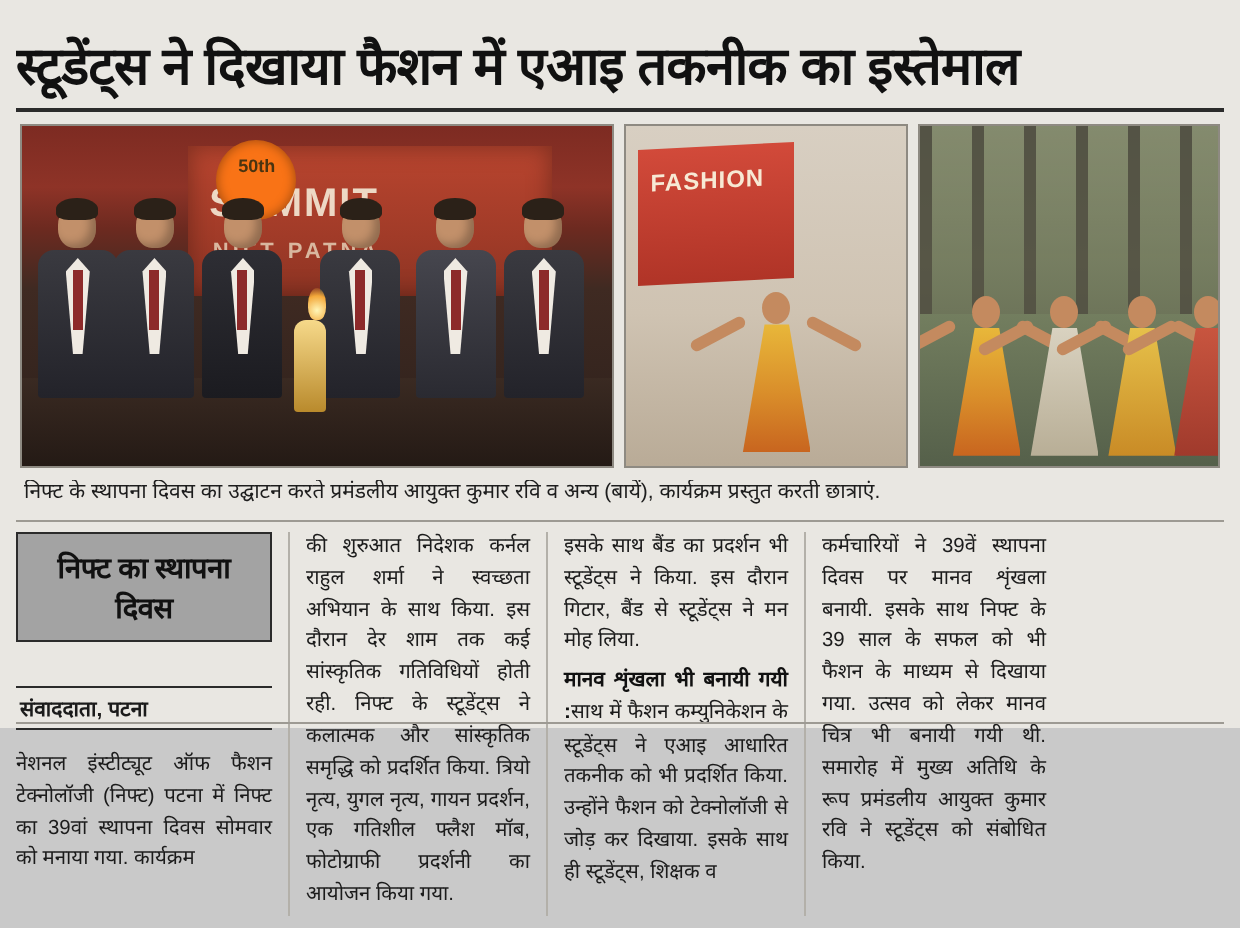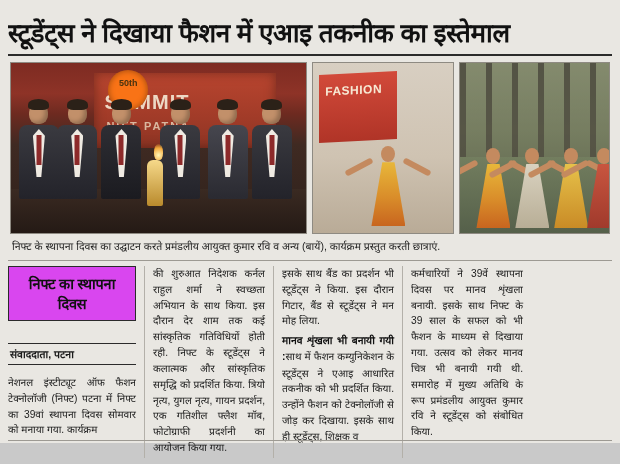--- a/index.html
+++ b/index.html
@@ -9,21 +9,21 @@
   }
   body {
     width: 620px;
     height: 464px;
     overflow: hidden;
     font-family: "Liberation Serif", serif;
   }
   .page {
     position: relative;
     width: 620px;
-    height: 443px;
+    height: 364px;
     background: #e9e7e2;
     box-sizing: border-box;
   }
   
   .headline {
     position: absolute;
     left: 8px;
     top: 12px;
     width: 604px;
     height: 40px;
@@ -242,21 +242,21 @@
     position: relative;
   }
   .lead-title {
     border: 1.5px solid #2b2b2b;
     padding: 6px 4px 7px;
     text-align: center;
     font-family: "Liberation Sans", sans-serif;
     font-weight: bold;
     font-size: 14.5px;
     color: #111;
-    background: #d946ef;
+    background: #a3a3a3;
     letter-spacing: -0.2px;
   }
   .byline {
     margin-top: 22px;
     border-top: 1px solid #2b2b2b;
     border-bottom: 1px solid #2b2b2b;
     padding: 3px 0 3px 2px;
     font-family: "Liberation Sans", sans-serif;
     font-weight: bold;
     font-size: 10.5px;

